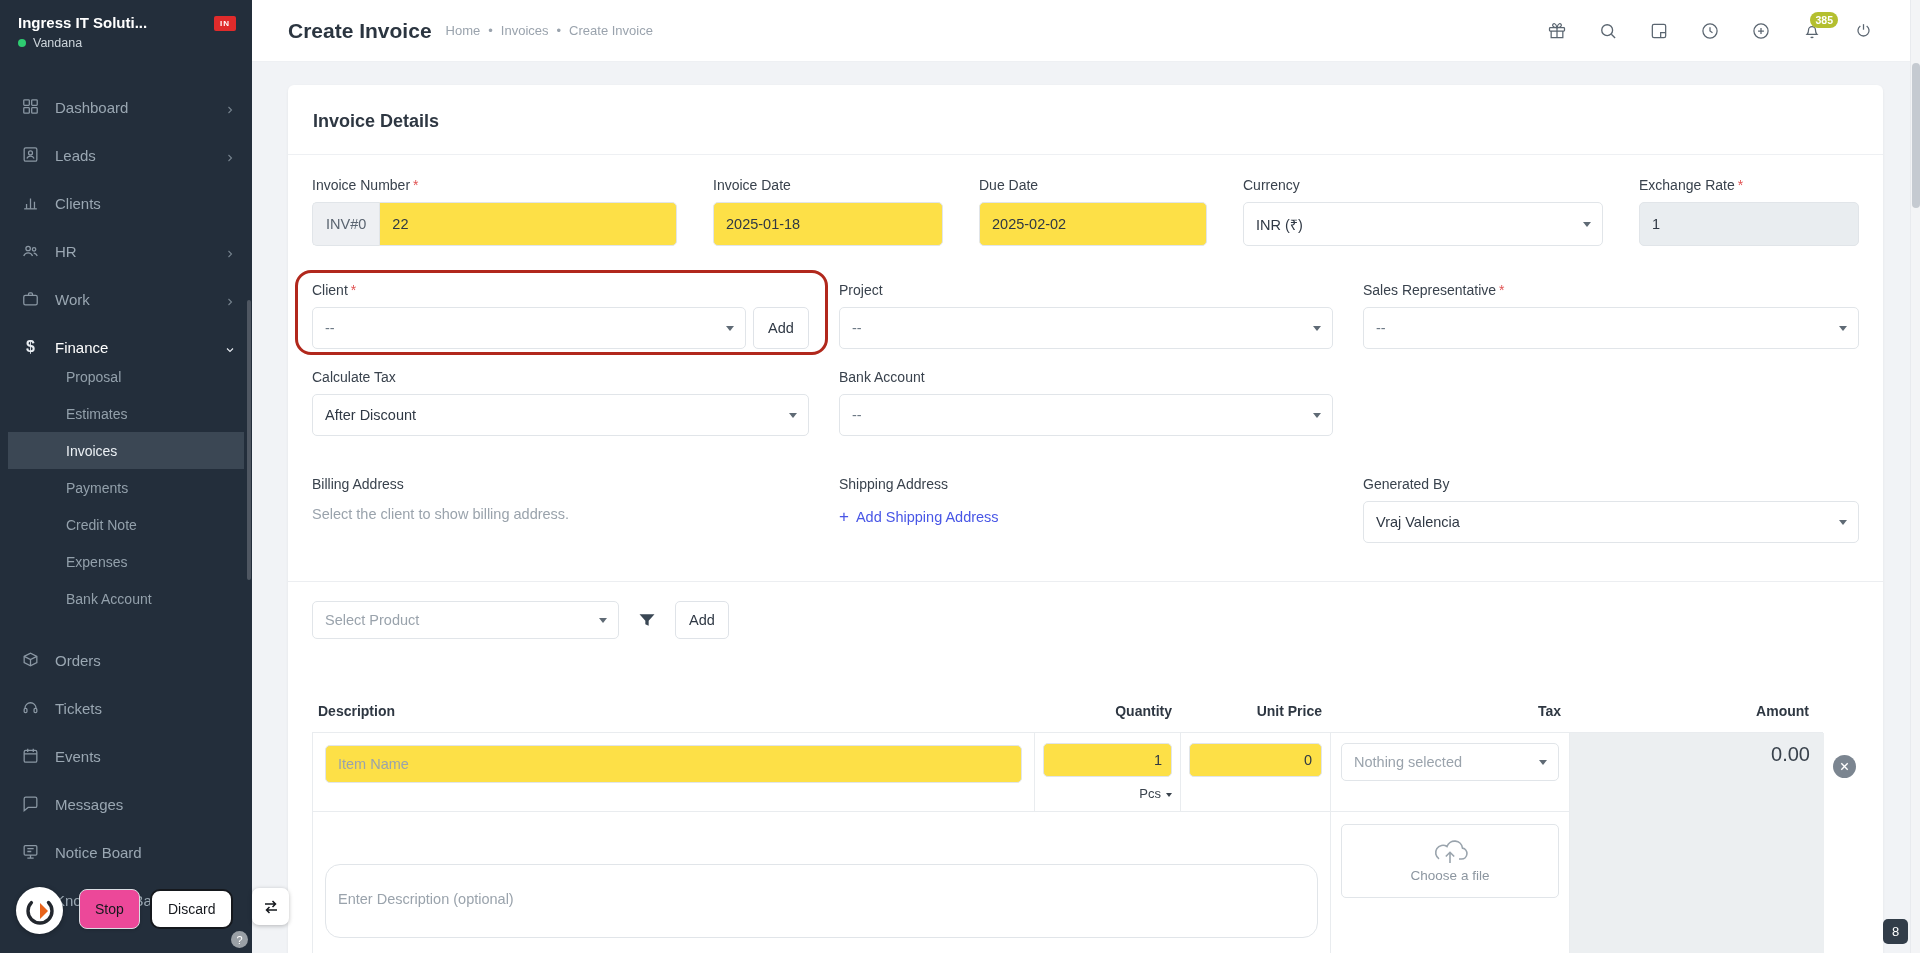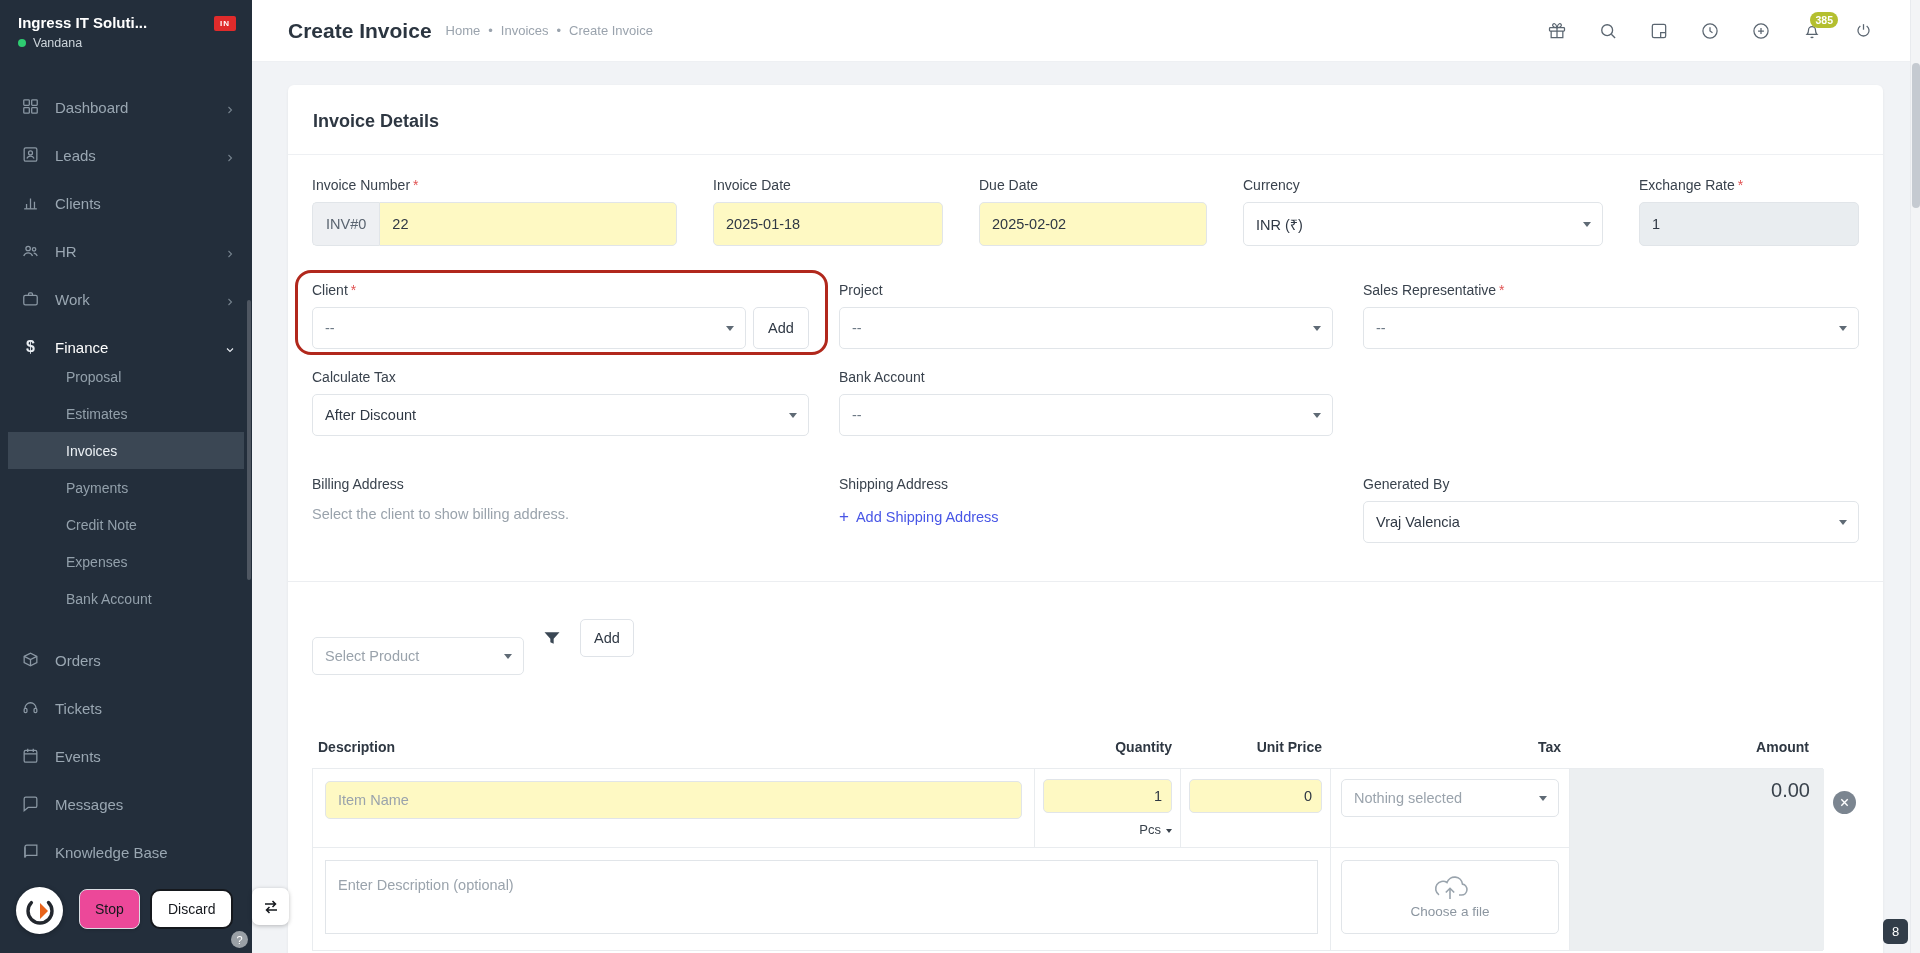--- a/index.html
+++ b/index.html
@@ -52,21 +52,21 @@
 
   .content { padding:23px 37px 0 36px; flex:1; overflow:hidden; }
   .card { background:#fff; border-radius:6px; box-shadow:0 1px 3px rgba(20,30,40,.06); height:1200px; }
   .card-head { padding:26px 25px 22px; font-size:18px; font-weight:bold; color:#2e3742; border-bottom:1px solid #eef0f3; }
   .card-body { padding:22px 24px 0; }
 
   .flabel { font-size:14px; color:#39424d; margin-bottom:9px; display:block; }
   .req { color:#e05252; margin-left:3px; }
   .input {
     height:44px; border:1px solid #e1e5e9; border-radius:5px; font-size:14.5px; color:#2f3844;
-    padding:0 12px; width:100%; font-family:inherit; background:#fef9c3; outline:none;
+    padding:0 12px; width:100%; font-family:inherit; background:#fde047; outline:none;
   }
   .input::placeholder, textarea::placeholder { color:#9aa3ac; }
   .input.disabled { background:#e9edf0; }
   .select {
     height:42px; border:1px solid #e1e5e9; border-radius:5px; background:#fff;
     display:flex; align-items:center; padding:0 28px 0 12px; font-size:14.5px; color:#2f3844;
     position:relative; cursor:pointer; white-space:nowrap; overflow:hidden;
   }
   .select::after {
     content:""; position:absolute; right:11px; top:50%; margin-top:-2px;
@@ -98,21 +98,21 @@
     border:3px solid #b1281c; border-radius:16px; pointer-events:none;
   }
 
   .billing-text { margin-top:14px; font-size:14.5px; color:#9aa3ac; }
   .ship-link { margin-top:16px; display:flex; align-items:center; gap:7px; color:#4856e6; font-size:14.5px; cursor:pointer; }
   .ship-plus { font-size:17px; line-height:1; }
 
   .full-divider { border:none; border-top:1px solid #eceef1; margin:38px -24px 0; }
 
   .product-row { margin-top:19px; display:flex; align-items:center; gap:13px; }
-  .product-select { width:212px; height:38px;margin-top:36px; }
+  .product-select { width:307px; height:38px; }
   .funnel { width:30px; height:30px; display:flex; align-items:center; justify-content:center; cursor:pointer; }
   .add-btn2 { width:54px; height:38px; }
 
   .itable { margin-top:54px; width:1511px; position:relative; }
   .thead { display:grid; grid-template-columns:722px 146px 150px 239px 254px; }
   .th { padding:10px 8px 13px; font-size:14px; font-weight:bold; color:#2e3742; text-align:right; }
   .th:first-child { text-align:left; padding-left:6px; }
   .th:last-child { padding-right:14px; }
   .tbody { display:grid; grid-template-columns:722px 146px 150px 239px 254px; border:1px solid #e9ecef; }
   .cell { border-right:1px solid #e9ecef; }
@@ -122,22 +122,22 @@
   .c-tax  { grid-column:4; grid-row:1; padding:10px; }
   .c-amount { grid-column:5; grid-row:1 / span 3; background:#eceff1; padding:10px 14px; text-align:right; font-size:20px; color:#39424c; border-right:none; }
   .c-desc { grid-column:1 / span 3; grid-row:2; padding:12px; border-top:1px solid #e9ecef; }
   .c-file { grid-column:4; grid-row:2; padding:12px 10px; border-top:1px solid #e9ecef; }
   .item-input { height:38px; }
   .num-input { height:34px; text-align:right; padding:0 9px; }
   .pcs-select { margin-top:9px; display:flex; justify-content:flex-end; align-items:center; gap:5px; font-size:13px; color:#39424c; cursor:pointer; }
   .pcs-caret { border-left:3.5px solid transparent; border-right:3.5px solid transparent; border-top:4.5px solid #39424c; margin-top:2px; }
   .tax-select { height:38px; }
   .desc-textarea {
-    width:100%; height:74px; border:1px solid #e1e5e9; border-radius:0; padding:16px 12px;
-    font-family:inherit; font-size:14.5px; color:#2f3844; resize:none; outline:none;
+    width:100%; height:74px; border:1px solid #e1e5e9; border-radius:15px; padding:26px 12px;
+    font-family:inherit; font-size:14.5px; color:#2f3844; resize:none; outline:none;margin-top:40px;
   }
   .file-box {
     height:74px; border:1px solid #e1e5e9; border-radius:5px;
     display:flex; flex-direction:column; align-items:center; justify-content:center; gap:3px;
     color:#8c96a0; font-size:13.5px; cursor:pointer;
   }
   .delete-btn {
     position:absolute; right:-33px; top:62px; width:23px; height:23px; border-radius:50%;
     background:#7b8590; display:flex; align-items:center; justify-content:center; cursor:pointer;
   }
@@ -303,20 +303,29 @@
           </span>
         <span>Events</span>
       </div>
       <div class="nav-item">
         <span class="icon">
             <svg width="19" height="19" viewBox="0 0 24 24" fill="none" stroke-width="1.6">
               <path d="M4 6a2 2 0 012-2h12a2 2 0 012 2v9a2 2 0 01-2 2H9l-5 4z"></path>
             </svg>
           </span>
         <span>Messages</span>
+      </div>
+      <div class="nav-item">
+        <span class="icon">
+            <svg width="19" height="19" viewBox="0 0 24 24" fill="none" stroke-width="1.6">
+              <rect x="4" y="4.5" width="16" height="12" rx="1.5"></rect>
+              <path d="M12 16.5v3M8 20.5h8M8 8.5h8M8 12h5"></path>
+            </svg>
+          </span>
+        <span>Notice Board</span>
       </div>
       <div class="nav-item">
         <span class="icon">
             <svg width="19" height="19" viewBox="0 0 24 24" fill="none" stroke-width="1.6">
               <path d="M5 19.5A2.5 2.5 0 017.5 17H20V4H7.5A2.5 2.5 0 005 6.5z"></path>
               <path d="M5 19.5V6.5"></path>
             </svg>
           </span>
         <span>Knowledge Base</span>
       </div>

